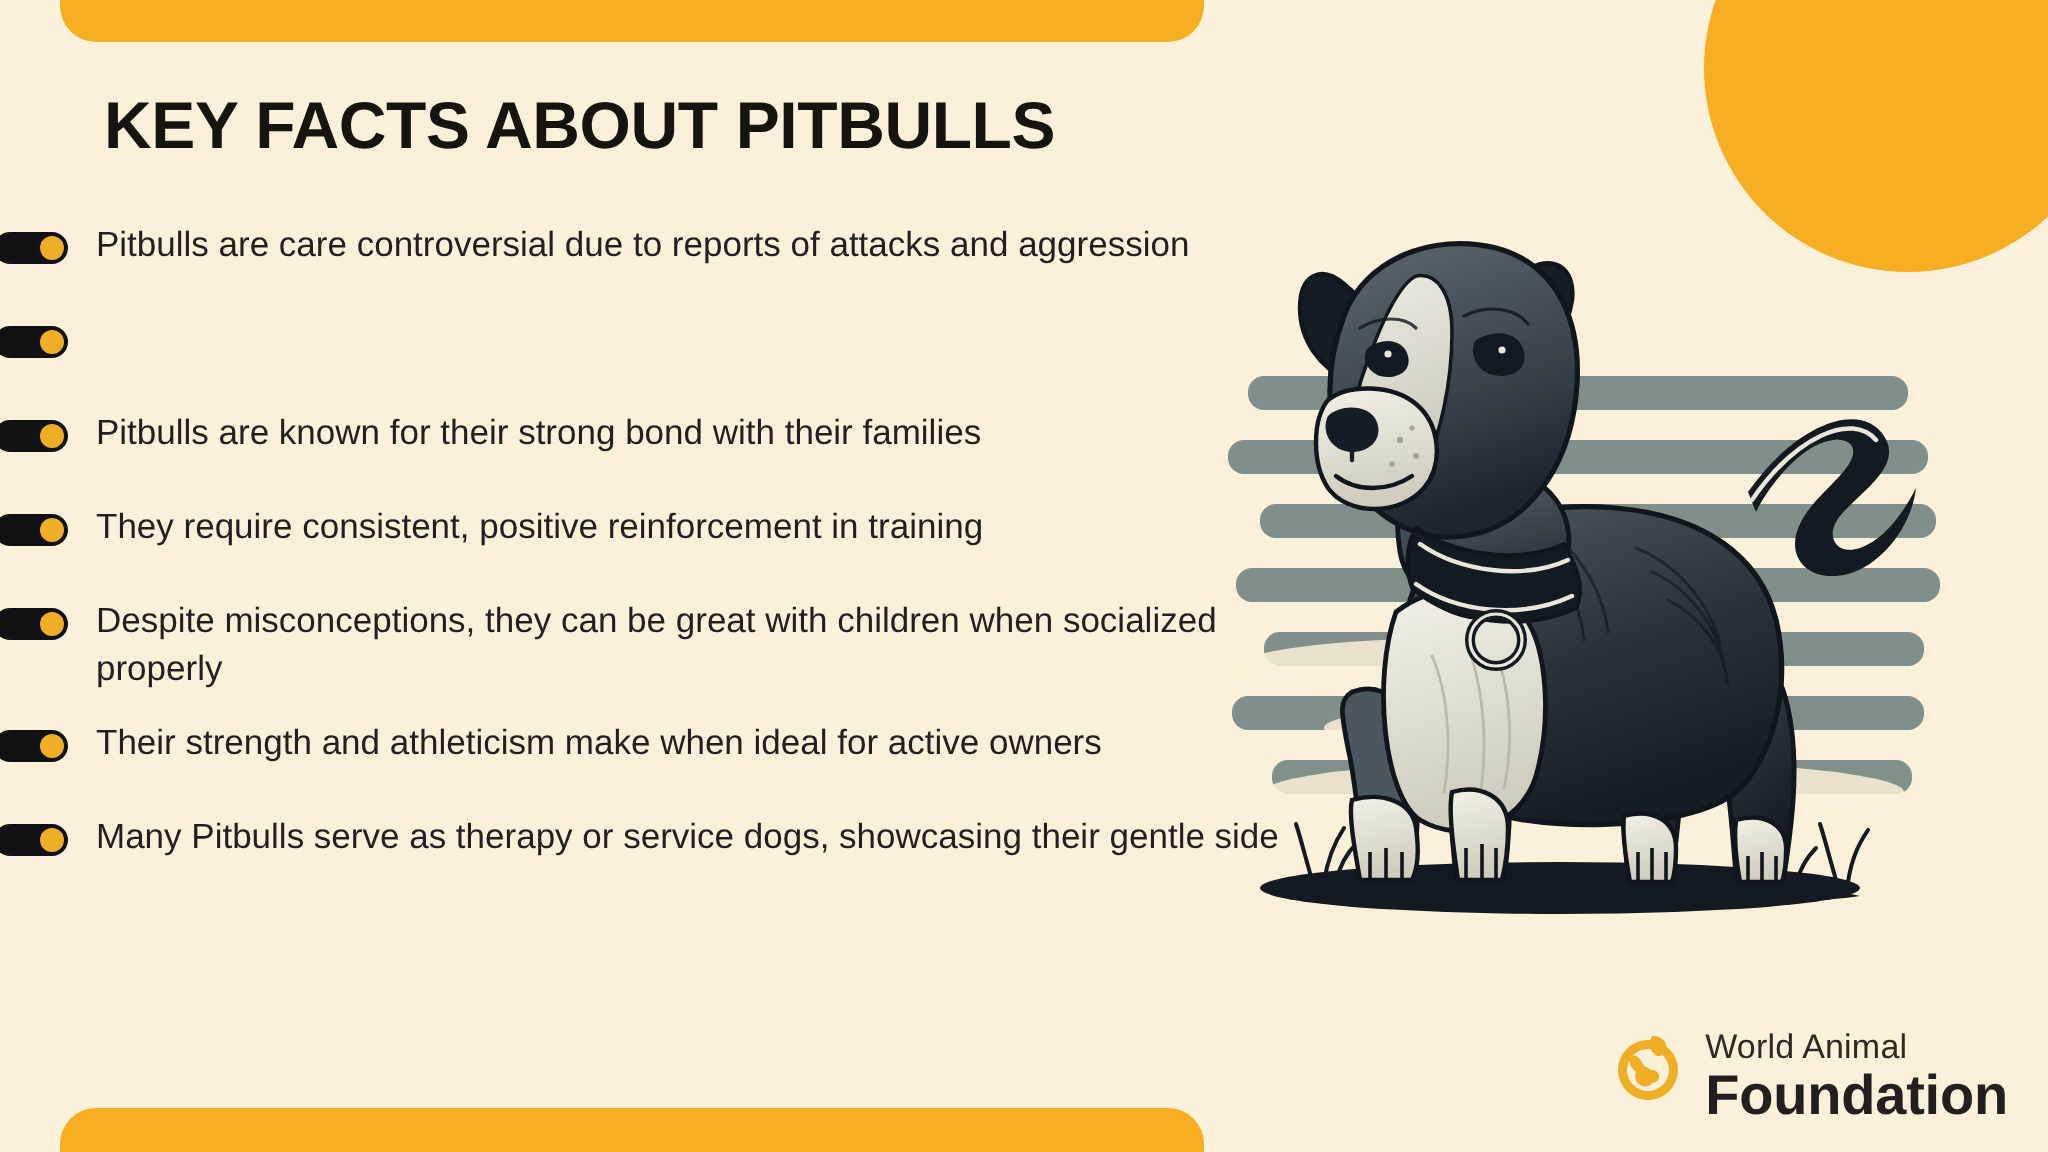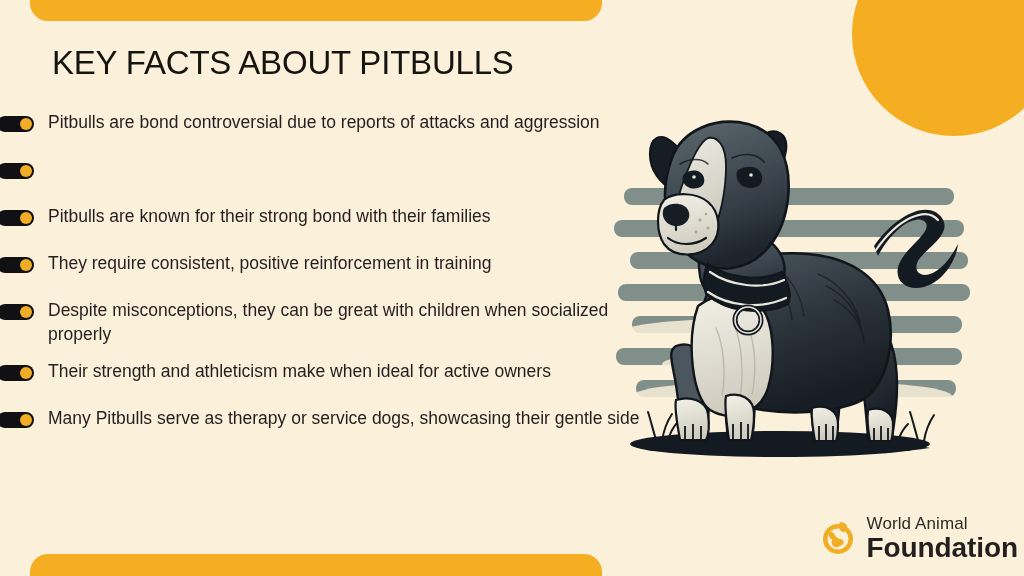--- a/index.html
+++ b/index.html
@@ -49,21 +49,21 @@
     border-radius: 50%;
     background: #f5ae22;
   }
 
   
   .title {
     position: absolute;
     left: 52px;
     top: 44px;
     font-size: 33px;
-    font-weight: normal;
+    font-weight: bold;
     letter-spacing: -0.2px;
     color: #16140f;
     white-space: nowrap;
   }
 
   
   .facts {
     position: absolute;
     left: 0;
     top: 110px;
@@ -110,24 +110,23 @@
     left: 612px;
     top: 96px;
     width: 412px;
     height: 400px;
   }
   .illustration svg { display: block; }
 
   
   .logo {
     position: absolute;
-    right: 6px;
+    right: 20px;
     bottom: 14px;
     display: flex;
-    align-items: center;
     gap: 9px;
   }
   .logo-mark { width: 40px; height: 40px; flex: 0 0 auto; }
   .logo-text {
     display: flex;
     flex-direction: column;
     line-height: 1.04;
   }
   .logo-world {
     font-size: 17px;
@@ -149,21 +148,21 @@
   <div class="bar-top"></div>
   <div class="circle-topright"></div>
   <div class="bar-bottom"></div>
 
   <div class="title">KEY FACTS ABOUT PITBULLS</div>
 
   <div class="facts">
 
     <div class="fact">
       <span class="marker"></span>
-      <span class="fact-text">Pitbulls are bond controversial due to reports of attacks and aggression</span>
+      <span class="fact-text">Pitbulls are care controversial due to reports of attacks and aggression</span>
     </div>
 
     <div class="fact">
       <span class="marker"></span>
     </div>
 
     <div class="fact">
       <span class="marker"></span>
       <span class="fact-text">Pitbulls are known for their strong bond with their families</span>
     </div>

